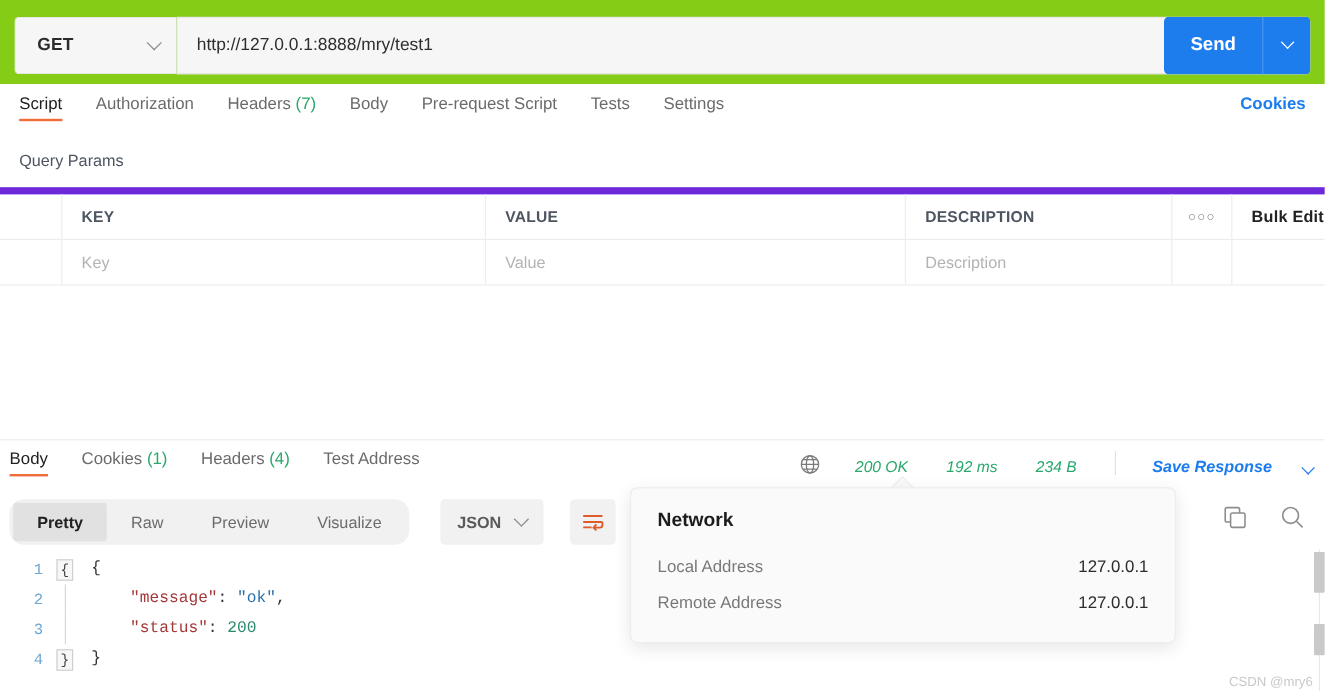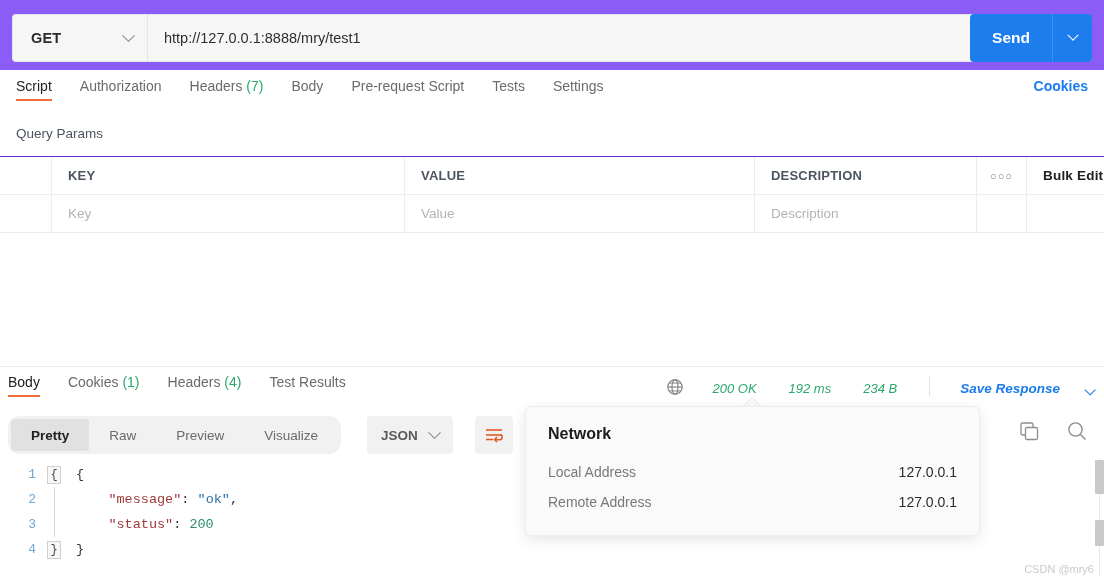--- a/index.html
+++ b/index.html
@@ -6,21 +6,21 @@
   html, body {
     margin: 0; padding: 0;
     width: 1104px; height: 583px;
     background: #ffffff;
     font-family: "Liberation Sans", sans-serif;
     overflow: hidden;
   }
   .app { position: relative; width: 1104px; height: 583px; background:#fff; }
 
   
-  .urlbar { position:absolute; left:0; top:0; width:1104px; height:70px; background:#8b5cf6; }
+  .urlbar { position:absolute; left:0; top:0; width:1104px; height:70px; background:#84cc16; }
   .url-wrap { position:absolute; left:12px; top:14px; height:48px; width:1080px; display:flex; }
   .method-box {
     width:135px; height:48px; background:#f6f6f6;
     border:1px solid #e6e6e6; border-right:none;
     border-radius:4px 0 0 4px;
     display:flex; align-items:center; justify-content:space-between;
     padding:0 14px 0 18px;
   }
   .method-label { font-size:14.5px; color:#2b2b2b; font-weight:600; letter-spacing:.2px; }
   .chev { display:inline-block; width:9px; height:9px; border-right:1.6px solid #8a8a8a; border-bottom:1.6px solid #8a8a8a; transform:rotate(45deg) translate(-2px,-2px); }
@@ -47,21 +47,21 @@
   .tab.active .lbl { color:#212121; }
   .tab.active .lbl:after {
     content:""; position:absolute; left:0; bottom:0; height:2.5px; background:#f26b3a;
     width:calc(100% - 14px);
   }
   .cnt { color:#2aa86c; }
   .cookies-link { position:absolute; right:16px; top:2px; font-size:14px; color:#1b7ced; font-weight:bold; }
 
   
   .qp-title { position:absolute; left:16px; top:126px; font-size:13.5px; font-weight:normal; color:#4c5560; }
-  .tbl { position:absolute; left:0; top:156px; width:1104px; border-top:1px solid #6d28d9; }
+  .tbl { position:absolute; left:0; top:156px; width:1104px; border-top:6px solid #6d28d9; }
   .trow { display:flex; height:38px; border-bottom:1px solid #ededed; }
   .tc { display:flex; align-items:center; border-right:1px solid #ededed; padding-left:16px; font-size:13.5px; }
   .tc.cb { width:52px; padding:0; border-right:1px solid #ededed; }
   .tc.key { width:353px; }
   .tc.val { width:350px; }
   .tc.desc { width:222px; }
   .tc.dots { width:50px; justify-content:center; padding-left:0; }
   .tc.bulk { flex:1; padding-left:16px; border-right:none; }
   .hdr .tc { font-weight:bold; color:#4c5560; letter-spacing:.2px; font-size:13px; }
   .body-row .tc { color:#b3b3b3; }
@@ -190,21 +190,21 @@
     </div>
   </div>
 
   <div class="divider"></div>
 
   <div class="resp-tabs">
     <div class="resp-tab-row">
       <div class="tab active"><span class="lbl">Body</span></div>
       <div class="tab"><span class="lbl">Cookies</span>&nbsp;<span class="cnt">(1)</span></div>
       <div class="tab"><span class="lbl">Headers</span>&nbsp;<span class="cnt">(4)</span></div>
-      <div class="tab"><span class="lbl">Test Results</span></div>
+      <div class="tab"><span class="lbl">Test Address</span></div>
     </div>
 
     <div class="status-wrap">
       <svg class="globe" viewBox="0 0 20 20">
         <circle cx="10" cy="10" r="8" fill="none" stroke="#7a7a7a" stroke-width="1.2"></circle>
         <ellipse cx="10" cy="10" rx="3.4" ry="8" fill="none" stroke="#7a7a7a" stroke-width="1.2"></ellipse>
         <line x1="2" y1="10" x2="18" y2="10" stroke="#7a7a7a" stroke-width="1.2"></line>
         <line x1="3.4" y1="5.6" x2="16.6" y2="5.6" stroke="#7a7a7a" stroke-width="1.0"></line>
         <line x1="3.4" y1="14.4" x2="16.6" y2="14.4" stroke="#7a7a7a" stroke-width="1.0"></line>
       </svg>

